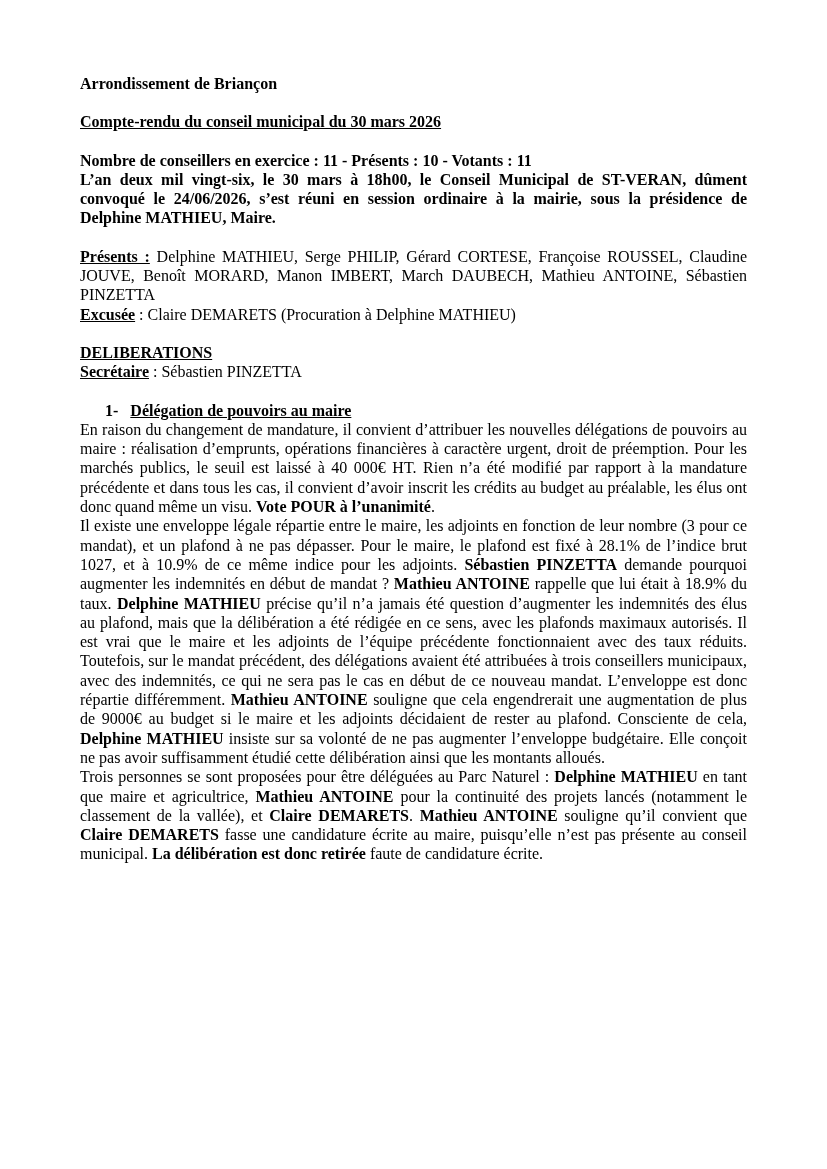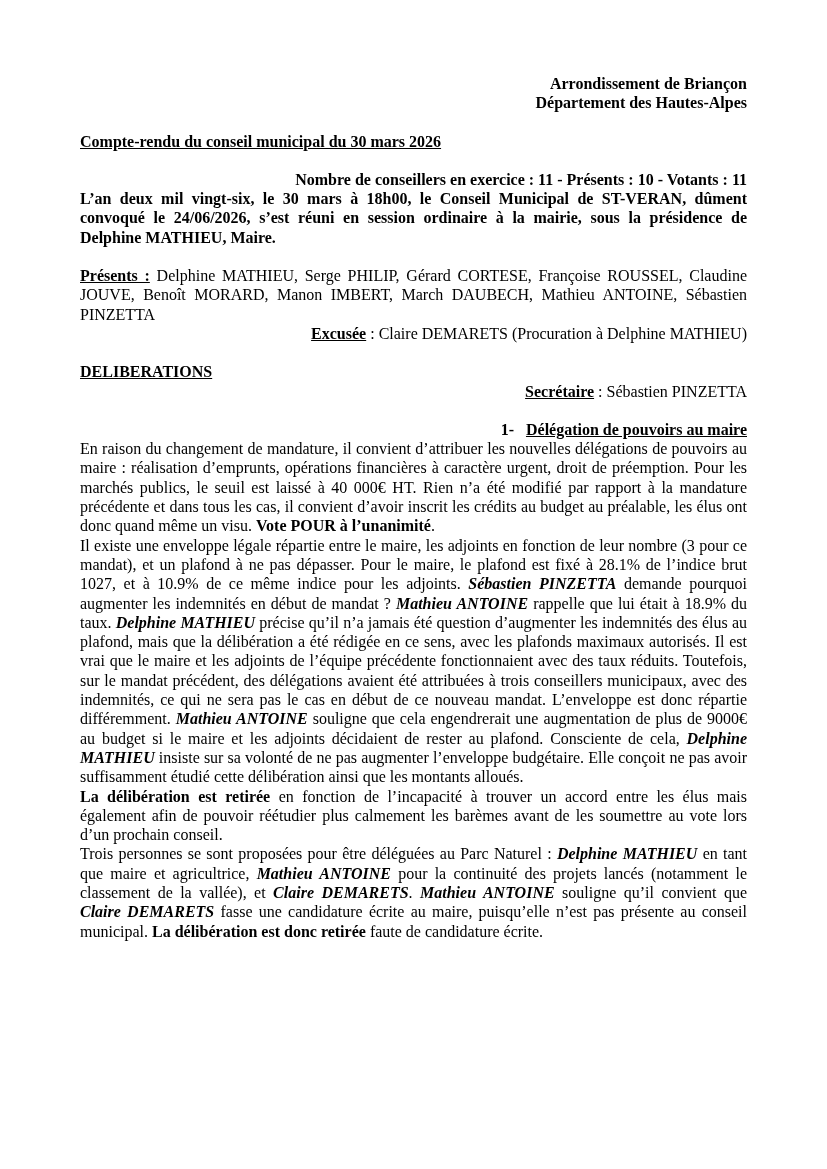--- a/index.html
+++ b/index.html
@@ -14,42 +14,40 @@
   .page {
     width: 827px;
     height: 1169px;
     background: #ffffff;
     padding: 74px 80px 40px 80px;
   }
   .block {
     font-size: 16px;
     line-height: 19.3px;
   }
-  .align-left    { text-align: right; }
+  .align-left    { text-align: left; }
   .align-center  { text-align: left; }
   .align-justify { text-align: justify; }
   .gap-1 { margin-top: 19px; }
   .indent-1 { padding-left: 25px; }
   .b { font-weight: bold; }
-  .i { font-style: italic; }
+  .i { }
   .u { text-decoration: underline; }
 </style>
 </head>
 <body>
 
 <div class="page">
   <div>
       <div class="block align-left"><span class="b">Arrondissement de Briançon</span></div>
-      <div class="block align-left"><span class="b">Département des Hautes-Alpes</span></div>
       <div class="block align-center gap-1"><span class="b u">Compte-rendu du conseil municipal du 30 mars 2026</span></div>
       <div class="block align-left gap-1"><span class="b">Nombre de conseillers en exercice : 11 - Présents : 10 - Votants : 11</span></div>
       <div class="block align-justify"><span class="b">L’an deux mil vingt-six, le 30 mars à 18h00, le Conseil Municipal de ST-VERAN, dûment convoqué le 24/06/2026, s’est réuni en session ordinaire à la mairie, sous la présidence de Delphine MATHIEU, Maire.</span></div>
       <div class="block align-justify gap-1"><span class="b u">Présents :</span><span> Delphine MATHIEU, Serge PHILIP, Gérard CORTESE, Françoise ROUSSEL, Claudine JOUVE, Benoît MORARD, Manon IMBERT, March DAUBECH, Mathieu ANTOINE, Sébastien PINZETTA</span></div>
       <div class="block align-left"><span class="b u">Excusée</span><span> : Claire DEMARETS (Procuration à Delphine MATHIEU)</span></div>
       <div class="block align-center gap-1"><span class="b u">DELIBERATIONS</span></div>
       <div class="block align-left"><span class="b u">Secrétaire</span><span> : Sébastien PINZETTA</span></div>
       <div class="block align-left gap-1 indent-1"><span class="b">1-</span><span class="b">&nbsp;&nbsp;&nbsp;</span><span class="b u">Délégation de pouvoirs au maire</span></div>
       <div class="block align-justify"><span>En raison du changement de mandature, il convient d’attribuer les nouvelles délégations de pouvoirs au maire : réalisation d’emprunts, opérations financières à caractère urgent, droit de préemption. Pour les marchés publics, le seuil est laissé à 40 000€ HT. Rien n’a été modifié par rapport à la mandature précédente et dans tous les cas, il convient d’avoir inscrit les crédits au budget au préalable, les élus ont donc quand même un visu. </span><span class="b">Vote POUR à l’unanimité</span><span>.</span></div>
       <div class="block align-justify"><span>Il existe une enveloppe légale répartie entre le maire, les adjoints en fonction de leur nombre (3 pour ce mandat), et un plafond à ne pas dépasser. Pour le maire, le plafond est fixé à 28.1% de l’indice brut 1027, et à 10.9% de ce même indice pour les adjoints. </span><span class="b i">Sébastien PINZETTA</span><span> demande pourquoi augmenter les indemnités en début de mandat ? </span><span class="b i">Mathieu ANTOINE</span><span> rappelle que lui était à 18.9% du taux. </span><span class="b i">Delphine MATHIEU</span><span> précise qu’il n’a jamais été question d’augmenter les indemnités des élus au plafond, mais que la délibération a été rédigée en ce sens, avec les plafonds maximaux autorisés. Il est vrai que le maire et les adjoints de l’équipe précédente fonctionnaient avec des taux réduits. Toutefois, sur le mandat précédent, des délégations avaient été attribuées à trois conseillers municipaux, avec des indemnités, ce qui ne sera pas le cas en début de ce nouveau mandat. L’enveloppe est donc répartie différemment. </span><span class="b i">Mathieu ANTOINE</span><span> souligne que cela engendrerait une augmentation de plus de 9000€ au budget si le maire et les adjoints décidaient de rester au plafond. Consciente de cela, </span><span class="b i">Delphine MATHIEU</span><span> insiste sur sa volonté de ne pas augmenter l’enveloppe budgétaire. Elle conçoit ne pas avoir suffisamment étudié cette délibération ainsi que les montants alloués.</span></div>
-      <div class="block align-justify"><span class="b">La délibération est retirée</span><span> en fonction de l’incapacité à trouver un accord entre les élus mais également afin de pouvoir réétudier plus calmement les barèmes avant de les soumettre au vote lors d’un prochain conseil.</span></div>
       <div class="block align-justify"><span>Trois personnes se sont proposées pour être déléguées au Parc Naturel : </span><span class="b i">Delphine MATHIEU</span><span> en tant que maire et agricultrice, </span><span class="b i">Mathieu ANTOINE</span><span> pour la continuité des projets lancés (notamment le classement de la vallée), et </span><span class="b i">Claire DEMARETS</span><span>. </span><span class="b i">Mathieu ANTOINE</span><span> souligne qu’il convient que </span><span class="b i">Claire DEMARETS</span><span> fasse une candidature écrite au maire, puisqu’elle n’est pas présente au conseil municipal. </span><span class="b">La délibération est donc retirée</span><span> faute de candidature écrite.</span></div>
     </div>
 </div>
 
 </body></html>

